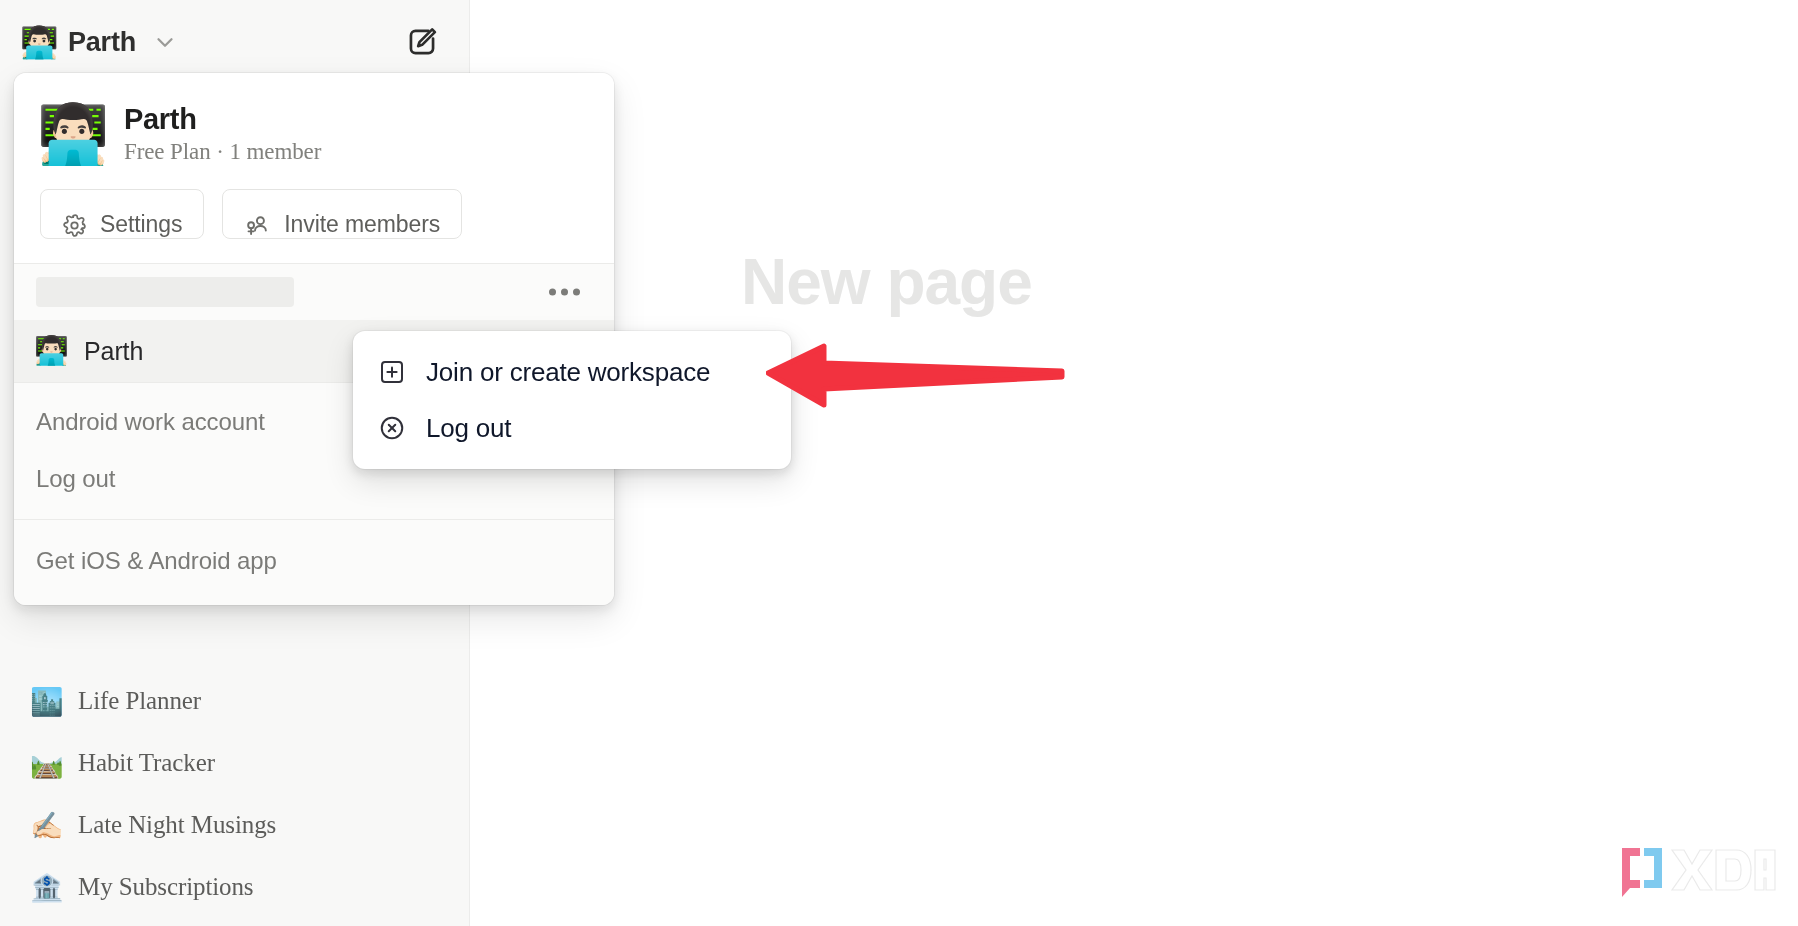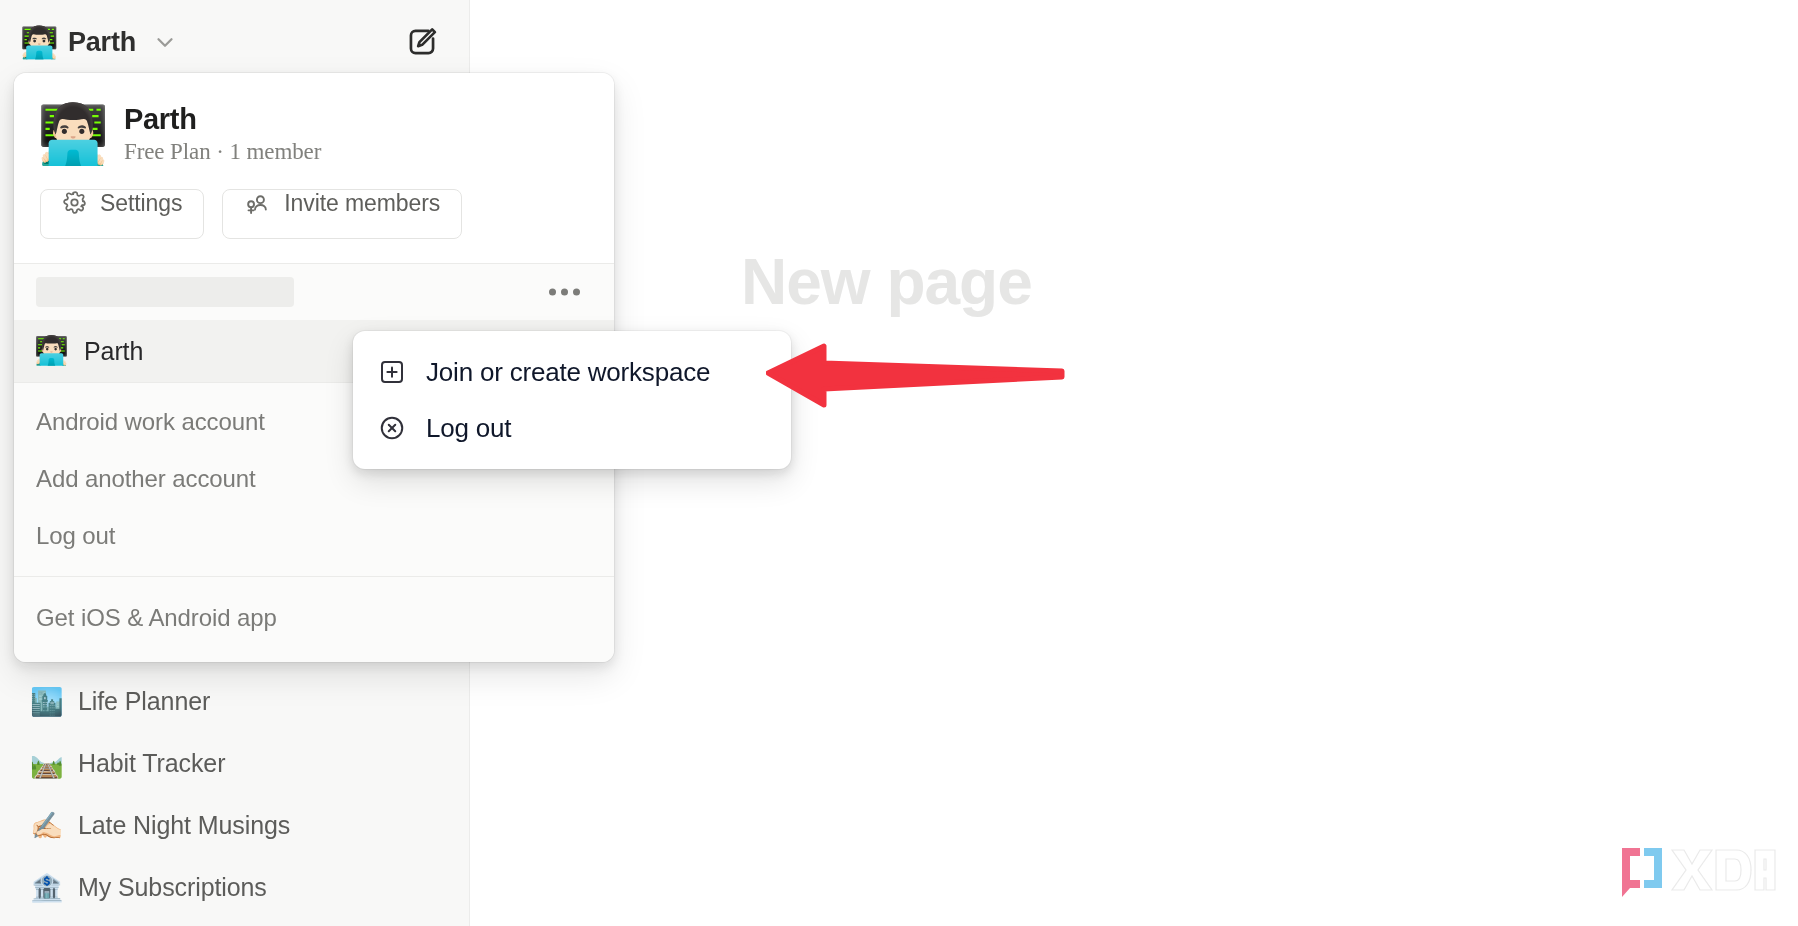--- a/index.html
+++ b/index.html
@@ -81,20 +81,21 @@
     width: 30px;
     display: flex; align-items: center; justify-content: center;
     font-family: "DejaVu Sans", sans-serif;
     flex: 0 0 auto;
   }
   .page-label {
     font-size: 25px;
     color: #5c5c5a;
     letter-spacing: -0.1px;
     white-space: nowrap;
+    font-family: Liberation Serif, serif;
   }
 
   
   .main {
     position: absolute;
     left: 471px; top: 0;
     width: 1327px; height: 816px;
     background: #ffffff;
   }
   .new-page-title {
@@ -150,21 +151,21 @@
     letter-spacing: -0.1px;
     font-family: Liberation Serif, serif;
   }
   .btn-row {
     display: flex;
     gap: 18px;
     margin-top: 22px;
   }
   .pill-btn {
     display: inline-flex;
-    align-items: flex-start;
+    align-items: flex-end;
     gap: 13px;
     height: 50px;
     padding: 0 21px;
     border: 1px solid #e4e4e2;
     border-radius: 8px;
     background: #ffffff;
     font-size: 23px;
     color: #5e5e5b;
     letter-spacing: -0.1px;
     white-space: nowrap;
@@ -387,23 +388,20 @@
       </div>
     </div>
 
     <div class="pop-divider"></div>
 
     <div class="pop-section menu-block">
       <div class="menu-item">
         <span>Android work account</span>
       </div>
       <div class="menu-item">
-        <span>Add another account</span>
-      </div>
-      <div class="menu-item">
         <span>Log out</span>
       </div>
     </div>
 
     <div class="pop-divider"></div>
 
     <div class="pop-section menu-block-last">
       <div class="menu-item">
         <span>Get iOS &amp; Android app</span>
       </div>

